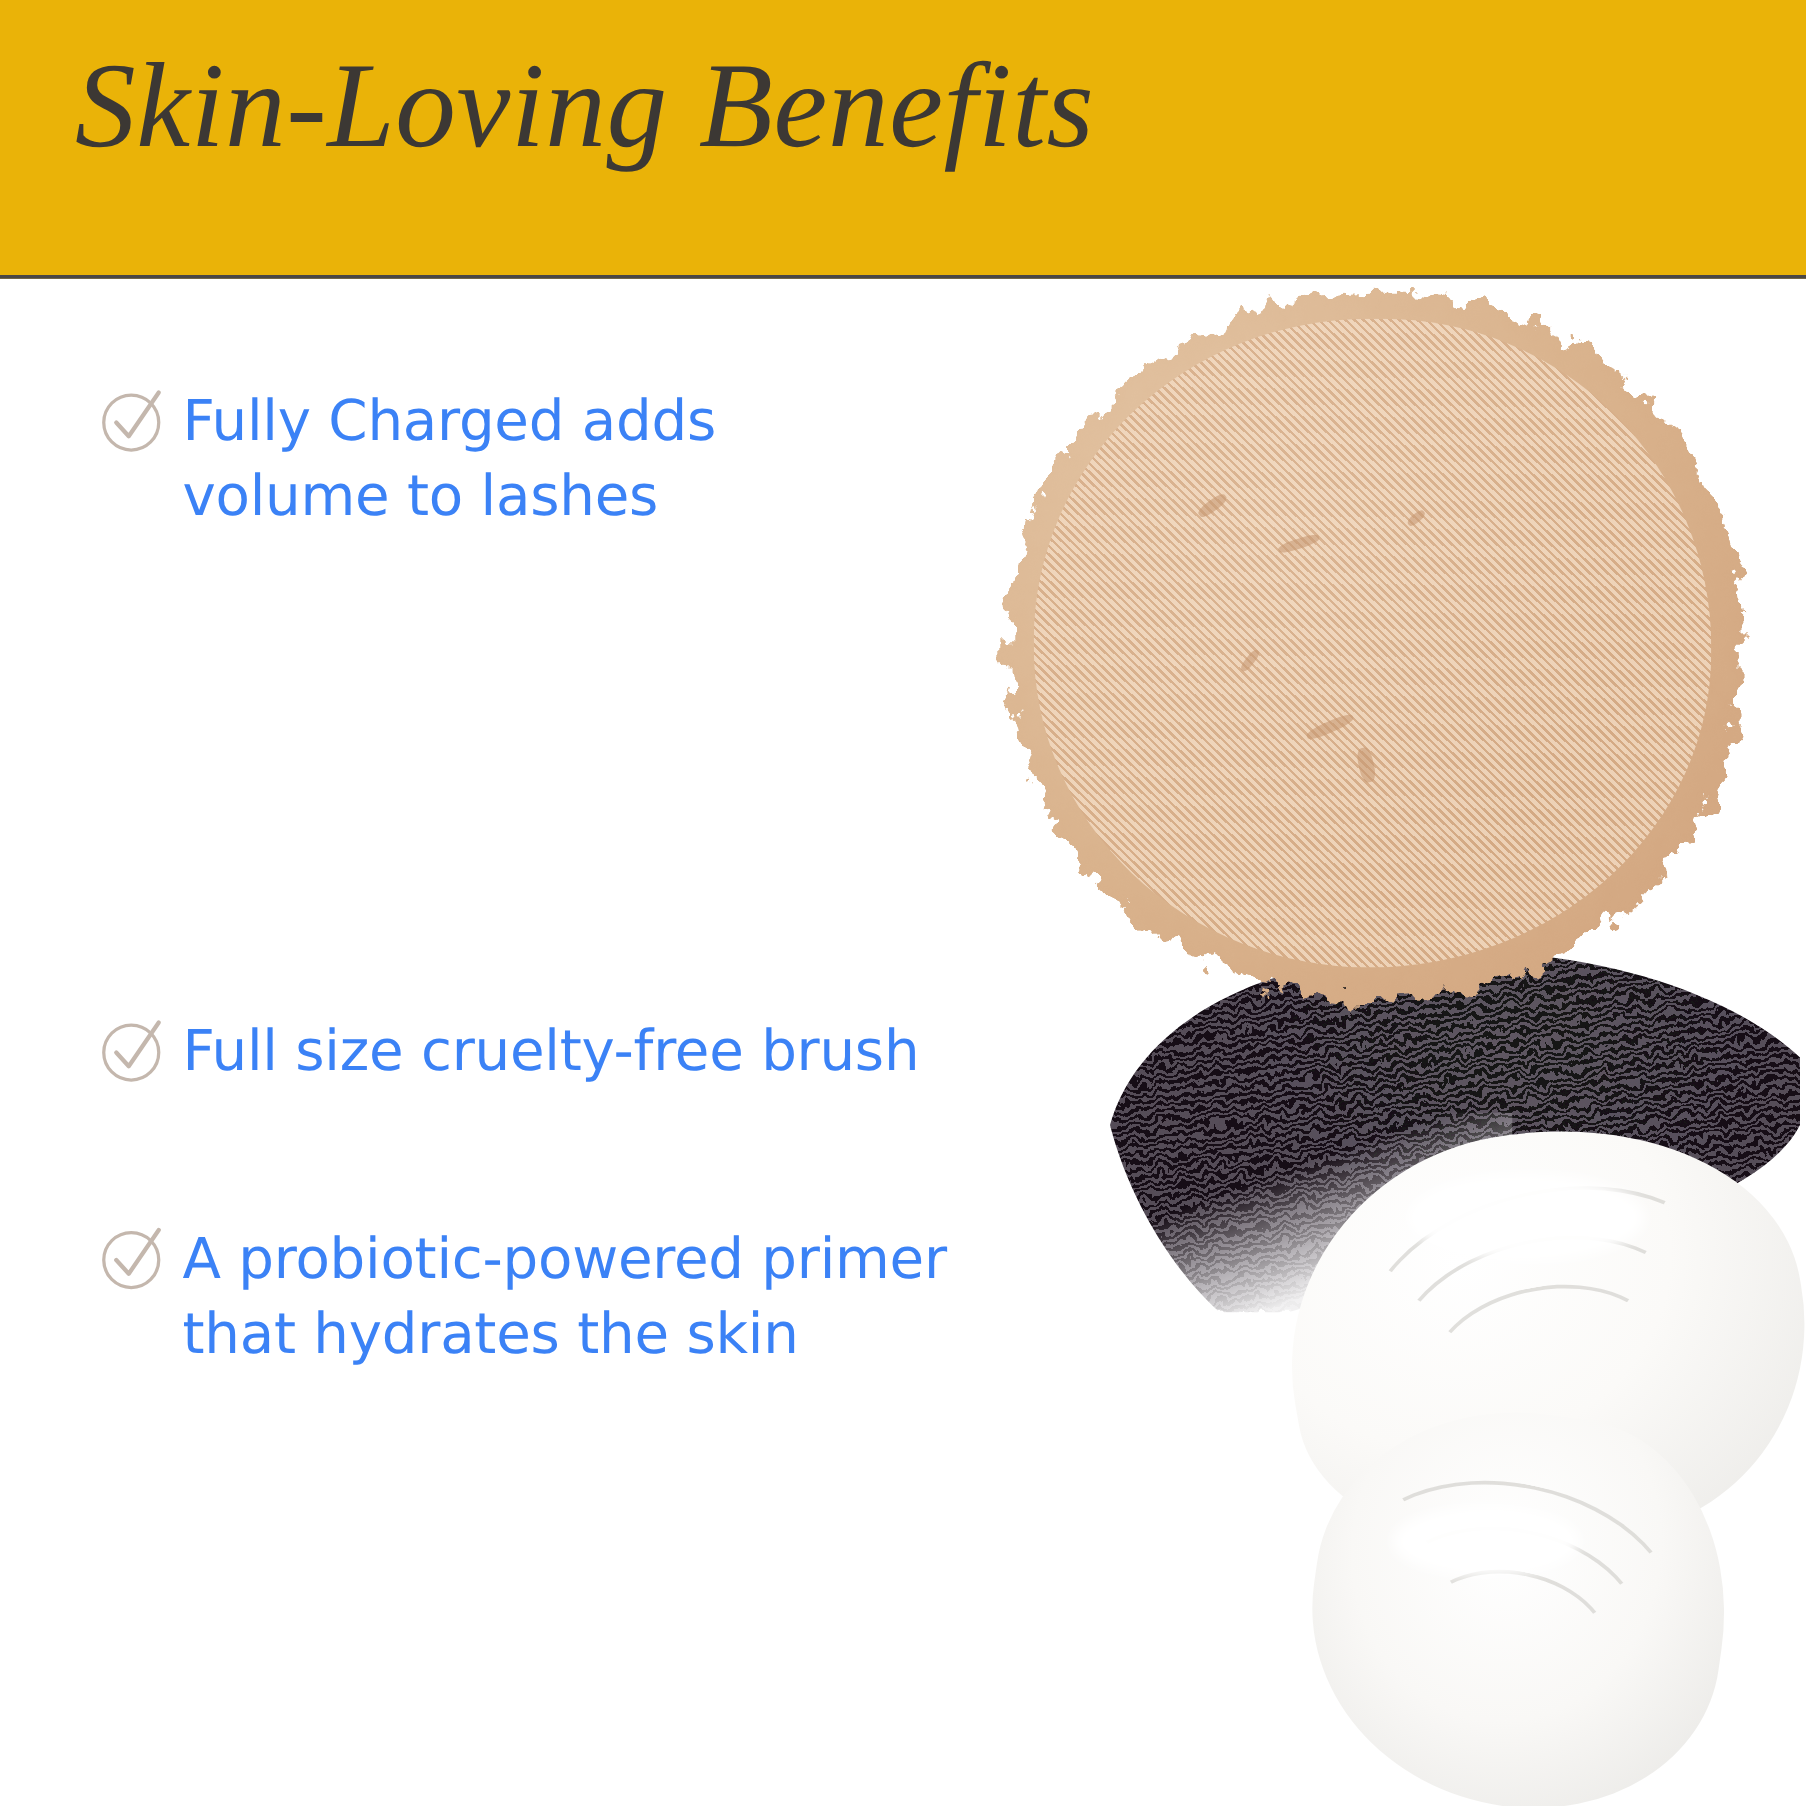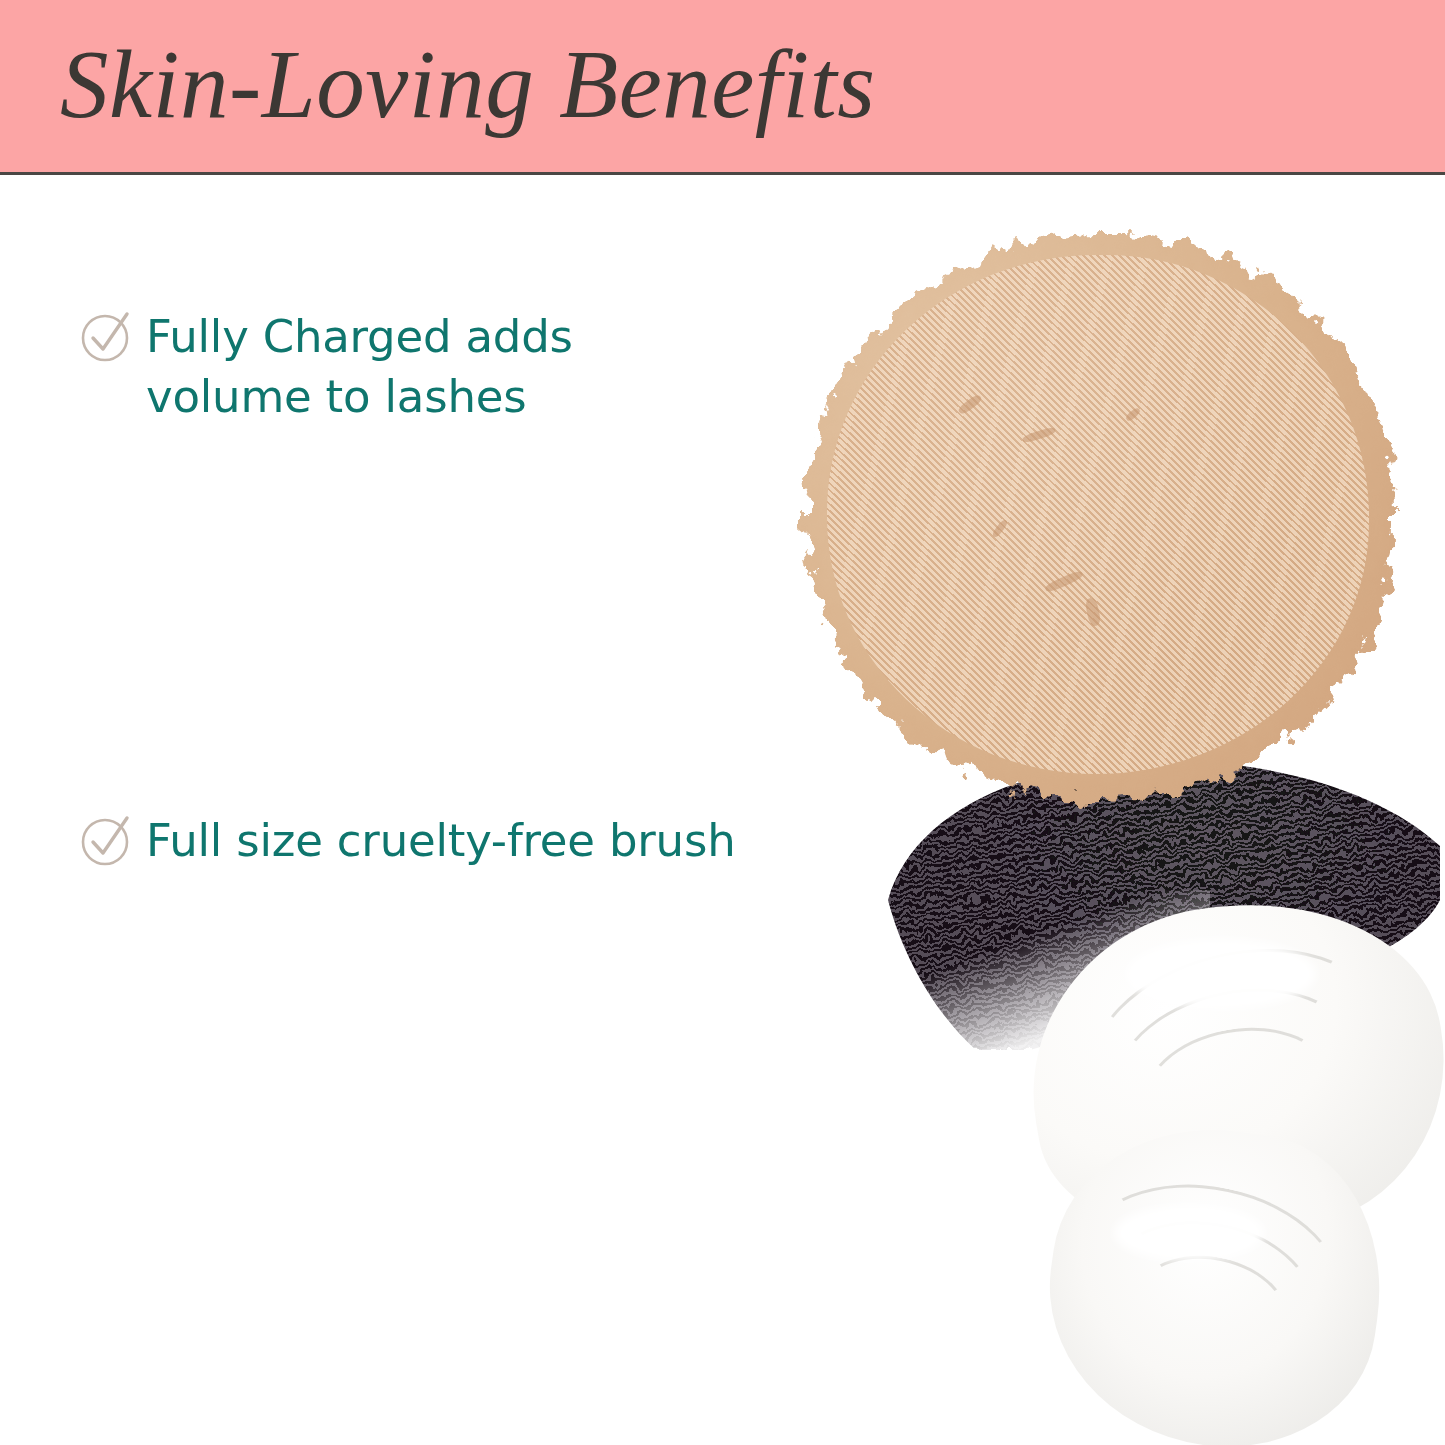--- a/index.html
+++ b/index.html
@@ -17,22 +17,22 @@
     background: #ffffff;
     overflow: hidden;
   }
 
   
   .header-band {
     position: absolute;
     left: 0;
     top: 0;
     width: 1445px;
-    height: 175px;
-    background: #fca5a5;
+    height: 223px;
+    background: #eab308;
     box-sizing: border-box;
     border-bottom: 3px solid #4a4744;
   }
   .header-title {
     position: absolute;
     left: 60px;
     top: 20px;
     font-family: "Liberation Serif", "DejaVu Serif", serif;
     font-style: italic;
     font-size: 97px;
@@ -71,21 +71,21 @@
   }
   .check-icon svg {
     display: block;
     overflow: visible;
   }
   .benefit-text {
     font-family: "DejaVu Sans", "Liberation Sans", sans-serif;
     font-size: 45px;
     line-height: 60px;
     font-weight: 400;
-    color: #0f766e;
+    color: #3b82f6;
     letter-spacing: -0.2px;
     white-space: pre-line;
   }
 
   
   .art-stage {
     position: absolute;
     left: 760px;
     top: 180px;
     width: 685px;
@@ -244,20 +244,30 @@
     <div class="benefit-row r2">
       <span class="check-icon">
         <svg width="54" height="54" viewBox="0 0 54 54">
           <circle cx="25" cy="29" r="22" fill="none" stroke="#c4b7ad" stroke-width="2.6"></circle>
           <path d="M 13 29 L 23 40 L 47 5" fill="none" stroke="#c4b7ad" stroke-width="3.4" stroke-linecap="round" stroke-linejoin="round"></path>
         </svg>
       </span>
       <span class="benefit-text">Full size cruelty-free brush</span>
     </div>
 
+    <div class="benefit-row r3">
+      <span class="check-icon">
+        <svg width="54" height="54" viewBox="0 0 54 54">
+          <circle cx="25" cy="29" r="22" fill="none" stroke="#c4b7ad" stroke-width="2.6"></circle>
+          <path d="M 13 29 L 23 40 L 47 5" fill="none" stroke="#c4b7ad" stroke-width="3.4" stroke-linecap="round" stroke-linejoin="round"></path>
+        </svg>
+      </span>
+      <span class="benefit-text">A probiotic-powered primer
+that hydrates the skin</span>
+    </div>
 
   </div>
 
   <div class="art-stage">
 
     <div class="mascara">
       <div class="mascara-body"></div>
       <div class="mascara-fade"></div>
     </div>
 

